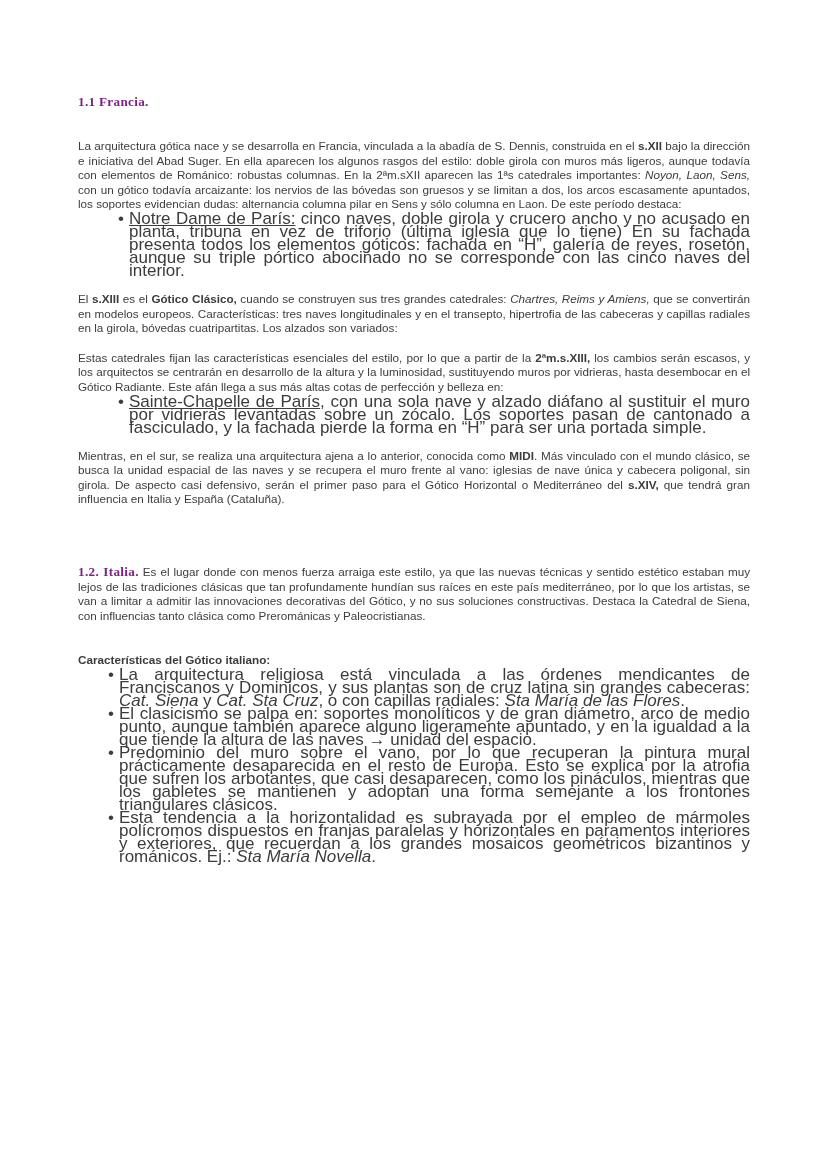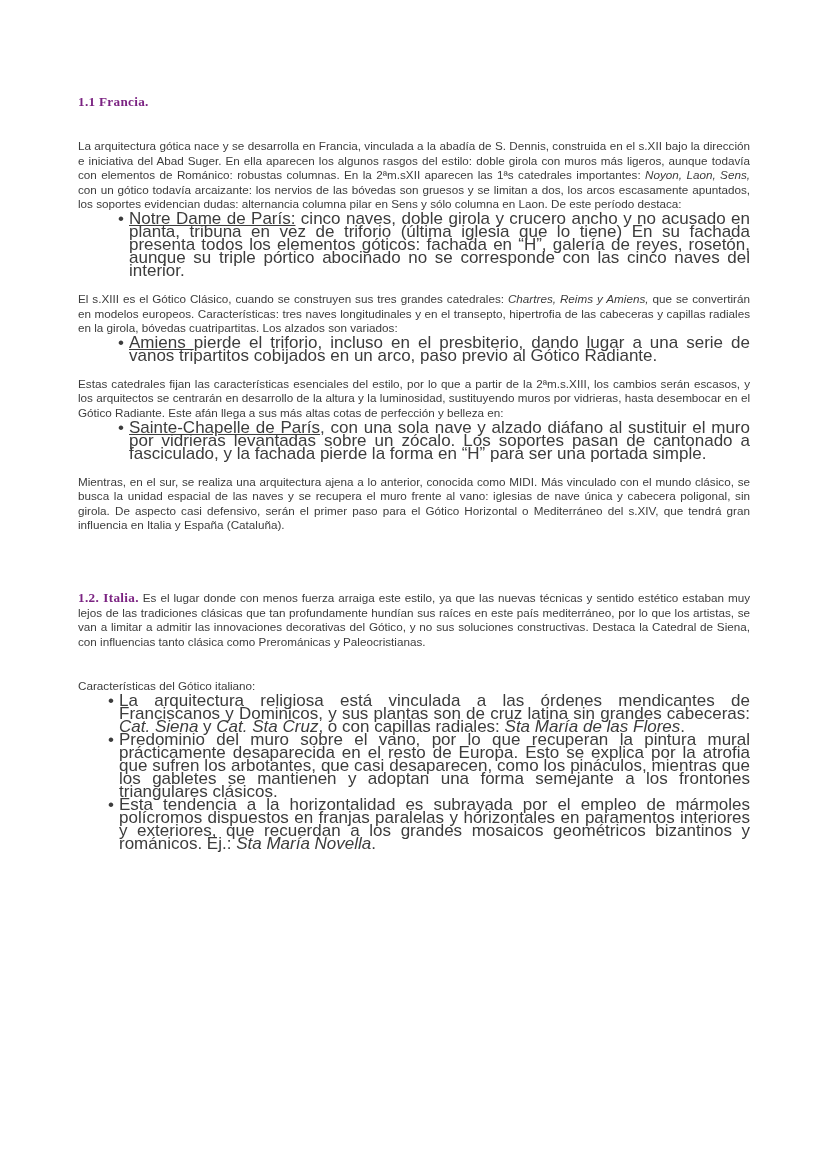--- a/index.html
+++ b/index.html
@@ -16,32 +16,32 @@
   }
   .para{margin:15px 0 0 0;text-align:justify;font-size:11.7px;line-height:14.6px;}
   .heading{margin:0 0 14px 0;font-size:11.7px;line-height:16px;}
   .hd{font-family:"Liberation Serif",serif;font-weight:bold;font-size:13.2px;color:var(--heading-color);letter-spacing:.3px;}
   .section{margin-top:58px;}
   .subheading{margin-top:30px;}
   .list{margin:0;padding:0 0 0 40px;list-style:none;font-size:17px;line-height:13px;}
   .list li{position:relative;padding-left:11px;text-align:justify;}
   .list li::before{content:"\2022";position:absolute;left:0;top:0;}
   .list.gap{padding-left:30px;}
-  .b{font-weight:normal;}
+  .b{font-weight:bold;}
   .i{font-style:italic;}
   .u{text-decoration:underline;}
 </style>
 </head>
 <body>
 
 <div class="page">
   <div id="doc" style="display: contents;"><p class="heading"><span class="hd">1.1 Francia.</span></p><p class="para"><span>La arquitectura gótica nace y se desarrolla en Francia, vinculada a la abadía de S. Dennis, construida en el </span><span class="b">s.XII</span><span> bajo la dirección e iniciativa del Abad Suger. En ella aparecen los algunos rasgos del estilo: doble girola con muros más ligeros, aunque todavía con elementos de Románico: robustas columnas. En la 2ªm.sXII aparecen las 1ªs catedrales importantes: </span><span class="i">Noyon, Laon, Sens,</span><span> con un gótico todavía arcaizante: los nervios de las bóvedas son gruesos y se limitan a dos, los arcos escasamente apuntados, los soportes evidencian dudas: alternancia columna pilar en Sens y sólo columna en Laon. De este período destaca:</span></p><ul class="list">
         <li><span class="u">Notre Dame de París:</span><span> cinco naves, doble girola y crucero ancho y no acusado en planta, tribuna en vez de triforio (última iglesia que lo tiene) En su fachada presenta todos los elementos góticos: fachada en “H”, galería de reyes, rosetón, aunque su triple pórtico abocinado no se corresponde con las cinco naves del interior.</span></li>
       </ul><p class="para"><span>El </span><span class="b">s.XIII</span><span> es el </span><span class="b">Gótico Clásico,</span><span> cuando se construyen sus tres grandes catedrales: </span><span class="i">Chartres, Reims y Amiens,</span><span> que se convertirán en modelos europeos. Características: tres naves longitudinales y en el transepto, hipertrofia de las cabeceras y capillas radiales en la girola, bóvedas cuatripartitas. Los alzados son variados:</span></p><ul class="list">
-        <li><span class="u">Amiens </span><span>pierde el triforio, incluso en el presbiterio, dando lugar a una serie de vanos tripartitos cobijados en un arco, paso previo al Gótico Radiante.</span></li>
       </ul><p class="para"><span>Estas catedrales fijan las características esenciales del estilo, por lo que a partir de la </span><span class="b">2ªm.s.XIII,</span><span> los cambios serán escasos, y los arquitectos se centrarán en desarrollo de la altura y la luminosidad, sustituyendo muros por vidrieras, hasta desembocar en el Gótico Radiante. Este afán llega a sus más altas cotas de perfección y belleza en:</span></p><ul class="list">
         <li><span class="u">Sainte-Chapelle de París</span><span>, con una sola nave y alzado diáfano al sustituir el muro por vidrieras levantadas sobre un zócalo. Los soportes pasan de cantonado a fasciculado, y la fachada pierde la forma en “H” para ser una portada simple.</span></li>
       </ul><p class="para"><span>Mientras, en el sur, se realiza una arquitectura ajena a lo anterior, conocida como </span><span class="b">MIDI</span><span>. Más vinculado con el mundo clásico, se busca la unidad espacial de las naves y se recupera el muro frente al vano: iglesias de nave única y cabecera poligonal, sin girola. De aspecto casi defensivo, serán el primer paso para el Gótico Horizontal o Mediterráneo del </span><span class="b">s.XIV,</span><span> que tendrá gran influencia en Italia y España (Cataluña).</span></p><p class="para section"><span class="hd">1.2. Italia.</span><span> Es el lugar donde con menos fuerza arraiga este estilo, ya que las nuevas técnicas y sentido estético estaban muy lejos de las tradiciones clásicas que tan profundamente hundían sus raíces en este país mediterráneo, por lo que los artistas, se van a limitar a admitir las innovaciones decorativas del Gótico, y no sus soluciones constructivas. Destaca la Catedral de Siena, con influencias tanto clásica como Prerománicas y Paleocristianas.</span></p><p class="para subheading"><span class="b">Características del Gótico italiano:</span></p><ul class="list gap">
         <li><span>La arquitectura religiosa está vinculada a las órdenes mendicantes de Franciscanos y Dominicos, y sus plantas son de cruz latina sin grandes cabeceras: </span><span class="i">Cat. Siena</span><span> y </span><span class="i">Cat. Sta Cruz</span><span>, o con capillas radiales: </span><span class="i">Sta María de las Flores</span><span>.</span></li>
+        <li><span>El clasicismo se palpa en: soportes monolíticos y de gran diámetro, arco de medio punto, aunque también aparece alguno ligeramente apuntado, y en la igualdad a la que tiende la altura de las naves → unidad del espacio.</span></li>
         <li><span>Predominio del muro sobre el vano, por lo que recuperan la pintura mural prácticamente desaparecida en el resto de Europa. Esto se explica por la atrofia que sufren los arbotantes, que casi desaparecen, como los pináculos, mientras que los gabletes se mantienen y adoptan una forma semejante a los frontones triangulares clásicos.</span></li>
         <li><span>Esta tendencia a la horizontalidad es subrayada por el empleo de mármoles polícromos dispuestos en franjas paralelas y horizontales en paramentos interiores y exteriores, que recuerdan a los grandes mosaicos geométricos bizantinos y románicos. Ej.: </span><span class="i">Sta María Novella</span><span>.</span></li>
       </ul></div>
 </div>
 
 </body></html>

